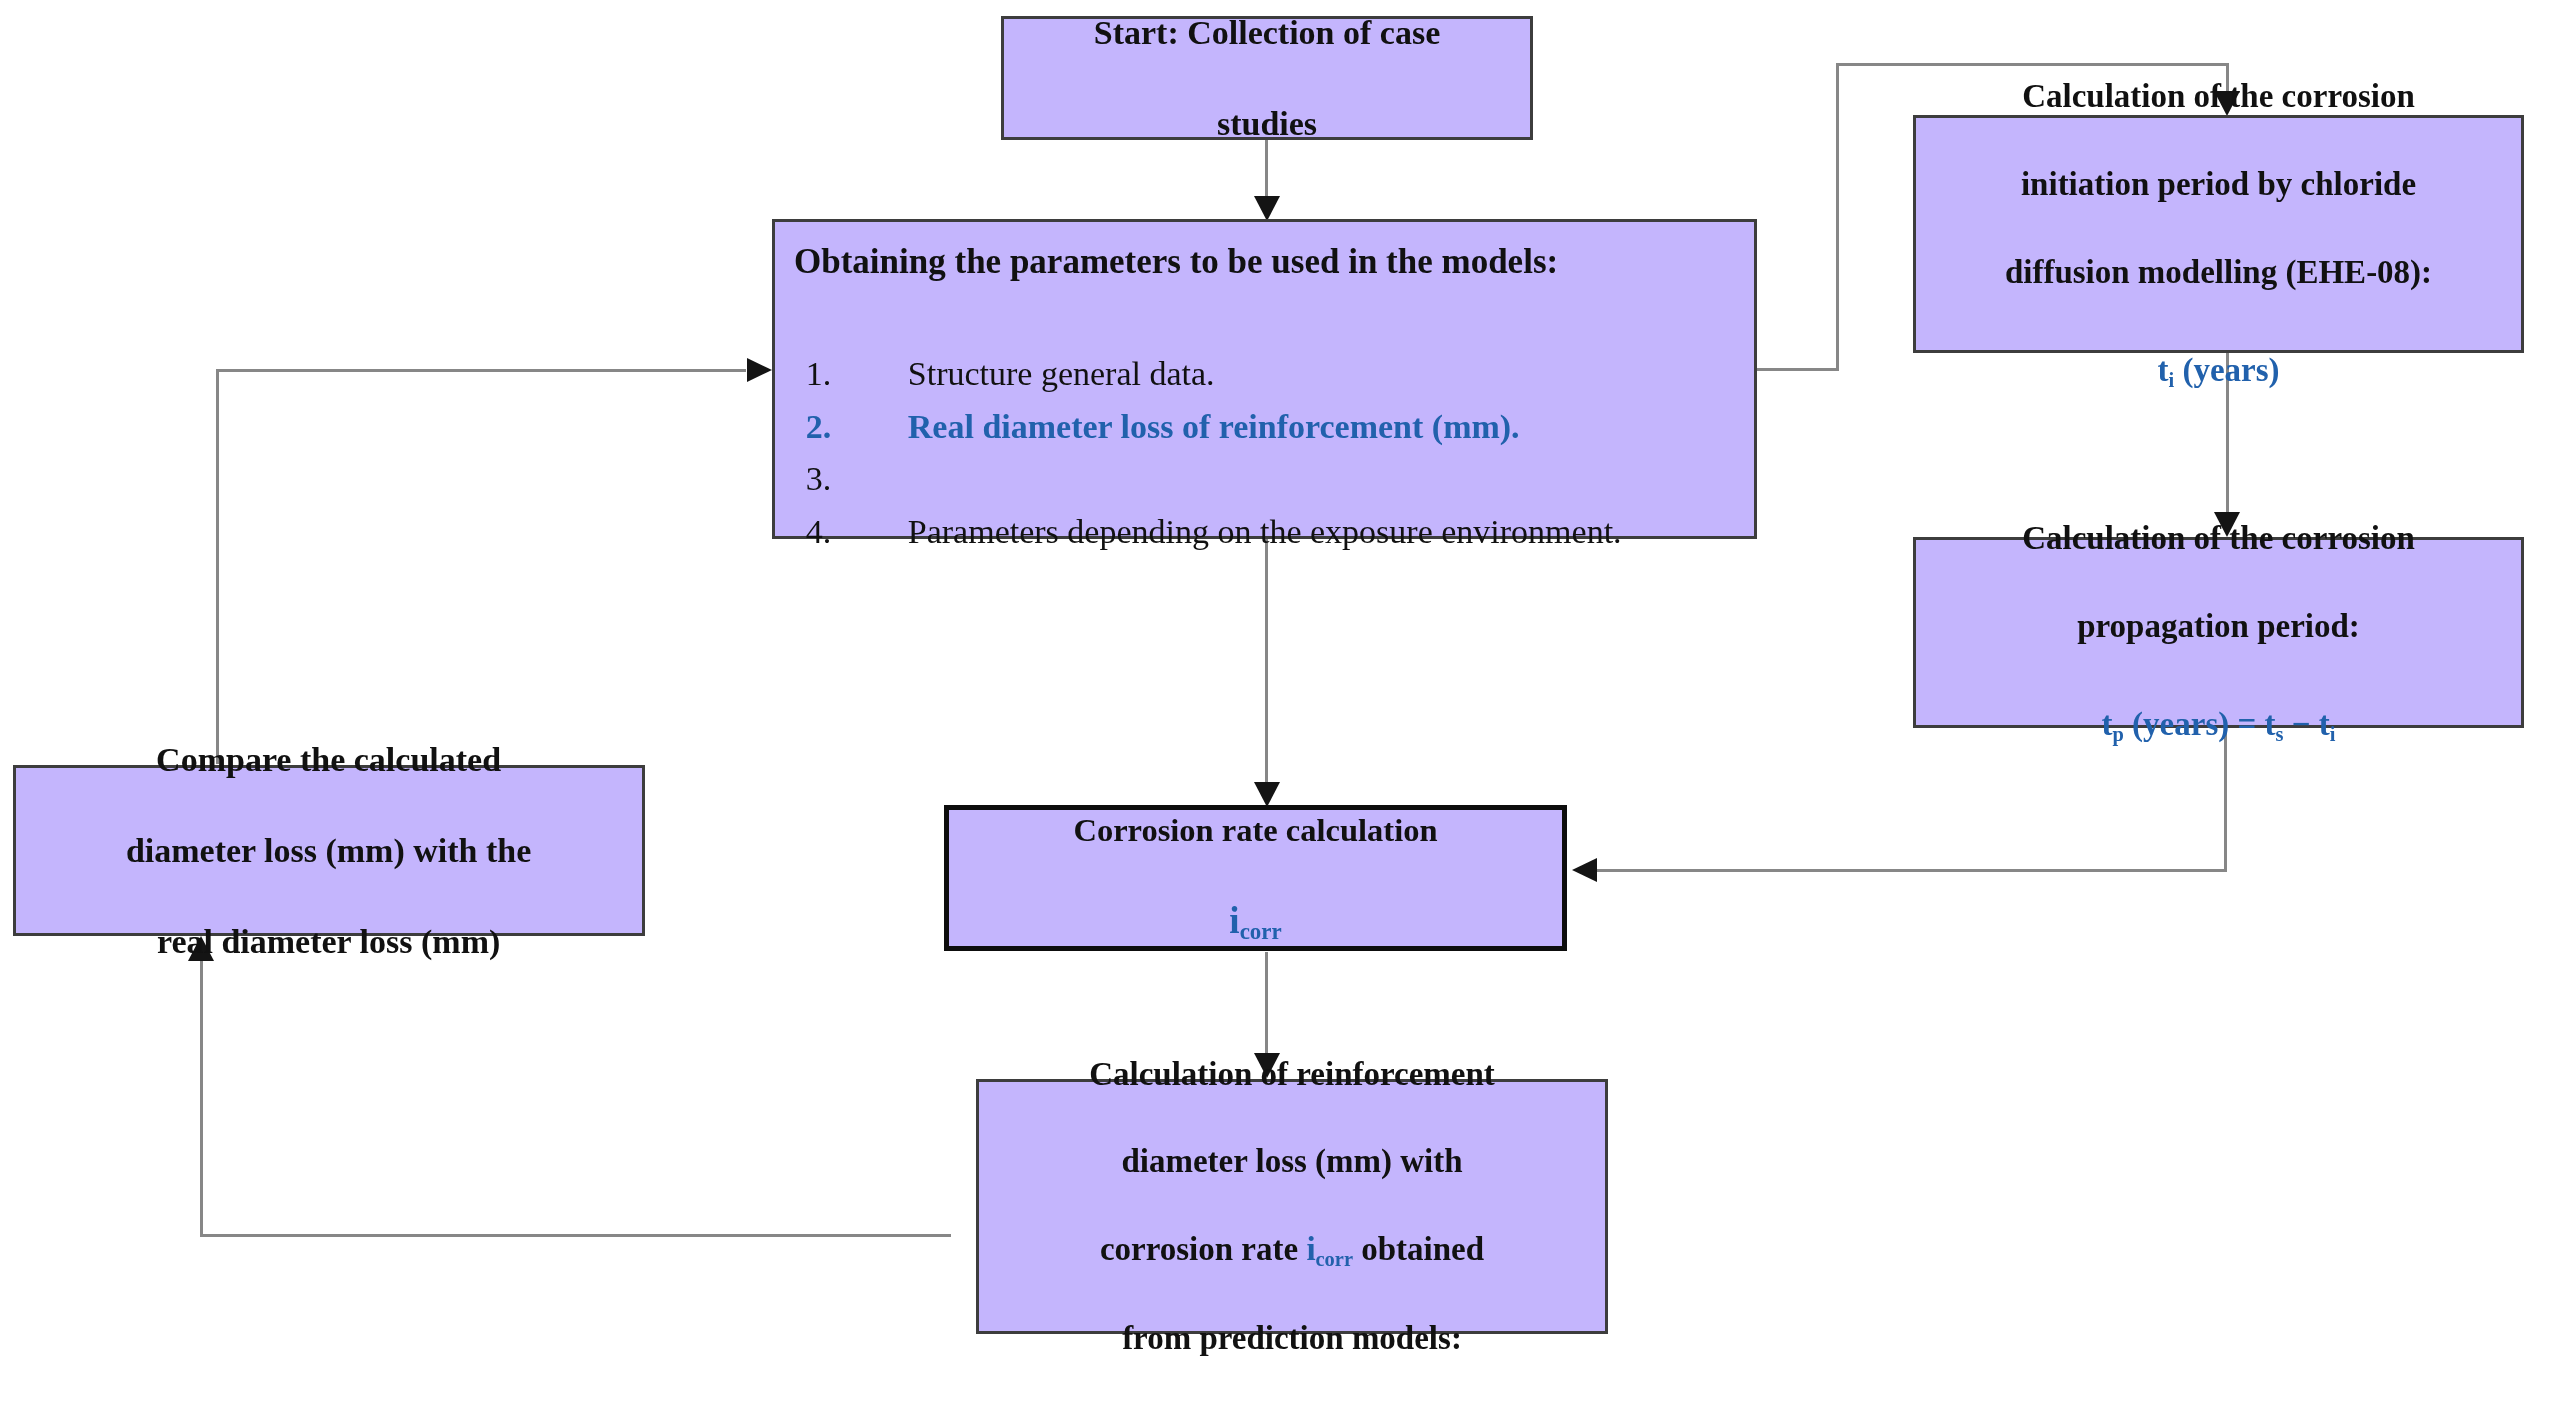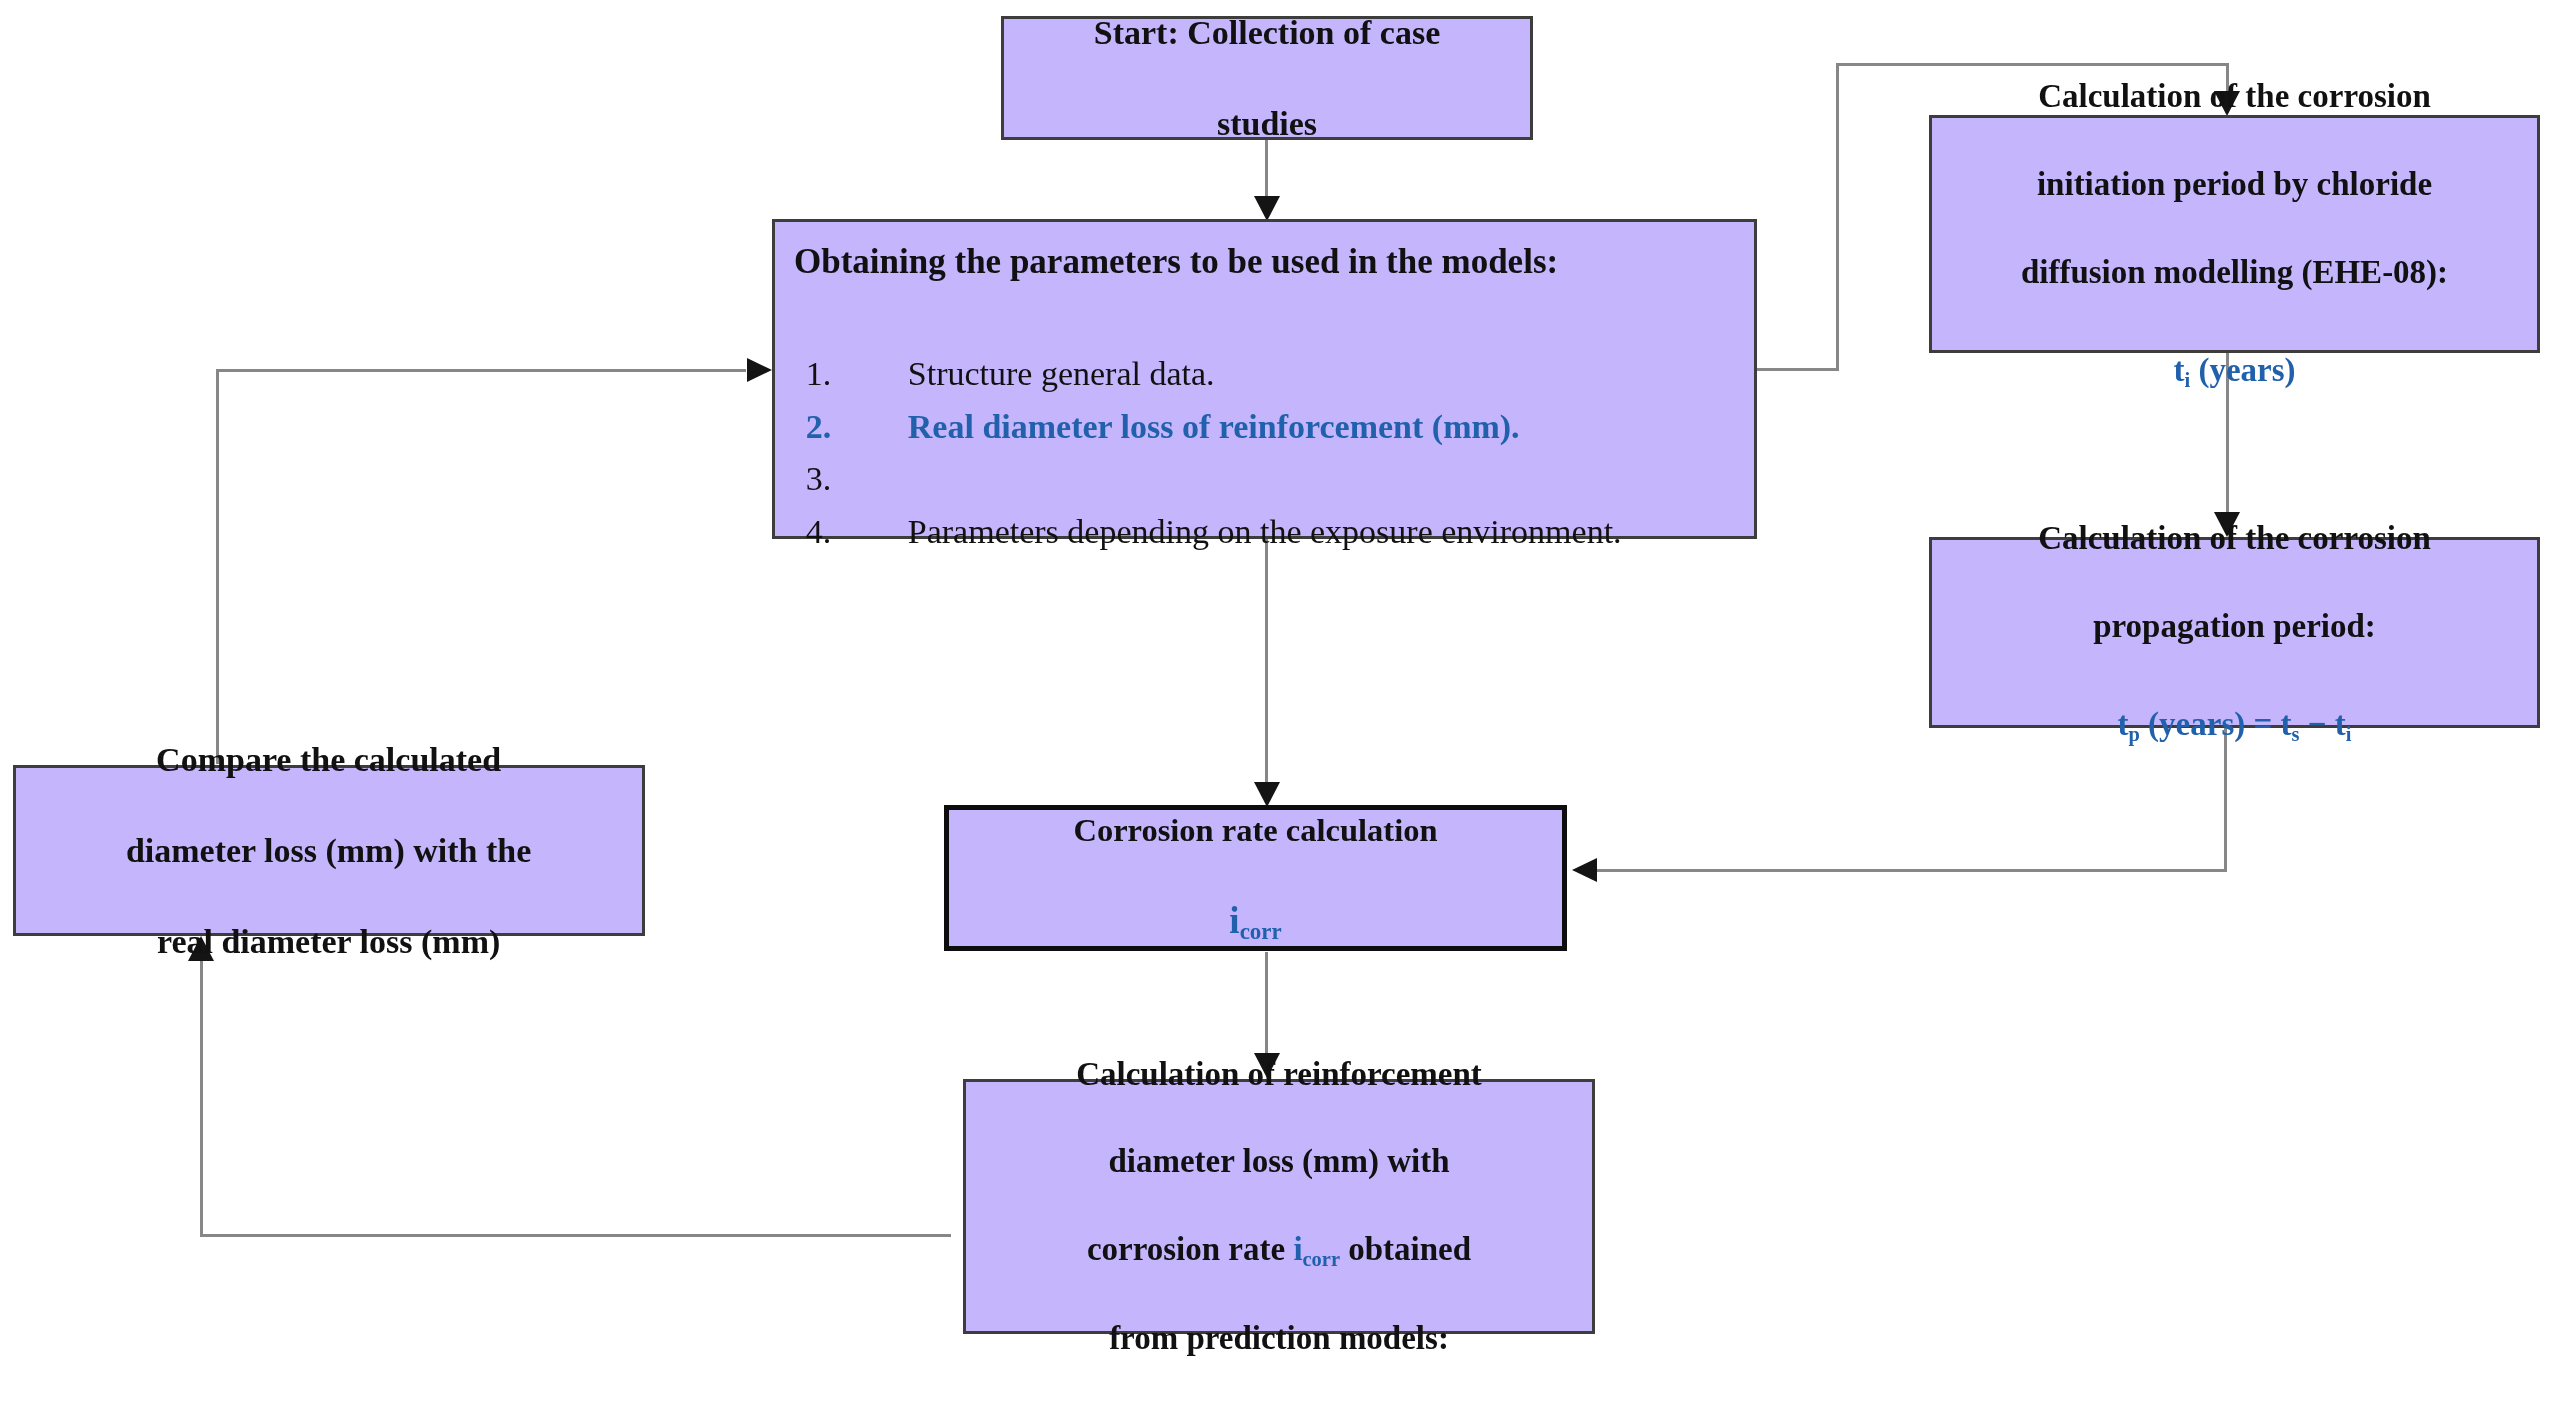--- a/index.html
+++ b/index.html
@@ -26,21 +26,21 @@
   }
   .box.thick { border: 5.9px solid #0d0d0d; }
   .line { position: absolute; background: #878787; }
   .arrow { position: absolute; width: 0; height: 0; }
   .arrow.down  { border-left: 13.3px solid transparent; border-right: 13.3px solid transparent; border-top: 25px solid #141414; }
   .arrow.up    { border-left: 13.3px solid transparent; border-right: 13.3px solid transparent; border-bottom: 25px solid #141414; }
   .arrow.left  { border-top: 12.6px solid transparent; border-bottom: 12.6px solid transparent; border-right: 25px solid #141414; }
   .arrow.right { border-top: 12.6px solid transparent; border-bottom: 12.6px solid transparent; border-left: 25px solid #141414; }
 
   .t46 { font-size: 34px; line-height: 1.5; }
-  .t45 { font-size: 33px; line-height: 1.45; margin-left: 16px; }
+  .t45 { font-size: 33px; line-height: 1.45; }
   .t44 { font-size: 32.5px; line-height: 1.45; }
 
   .blue { color: #2161ac; }
   .it { }
   .sb { font-size: 0.62em; vertical-align: -0.28em; }
 
   
   .params {
     align-items: stretch;
     justify-content: flex-start;
@@ -136,21 +136,21 @@
     </div>
   </div>
 
   <div class="box thick t44" style="left:944px; top:805px; width:623px; height:146px;">
     <div>Corrosion rate calculation</div>
     <div class="blue it rate-formula">
       <span>i</span><span class="sb">corr</span>
     </div>
   </div>
 
-  <div class="box t45" style="left:947px; top:1079px; width:632px; height:255px;">
+  <div class="box t45" style="left:976px; top:1079px; width:632px; height:255px;">
     <div>Calculation of reinforcement</div>
     <div>diameter loss (mm) with</div>
     <div>
       <span>corrosion rate </span><span class="blue it">i</span><span class="blue it sb">corr</span><span> obtained</span>
     </div>
     <div>from prediction models:</div>
   </div>
 
   <div class="box t46" style="left:12.6px; top:765px; width:632px; height:171px;">
     <div>Compare the calculated</div>

